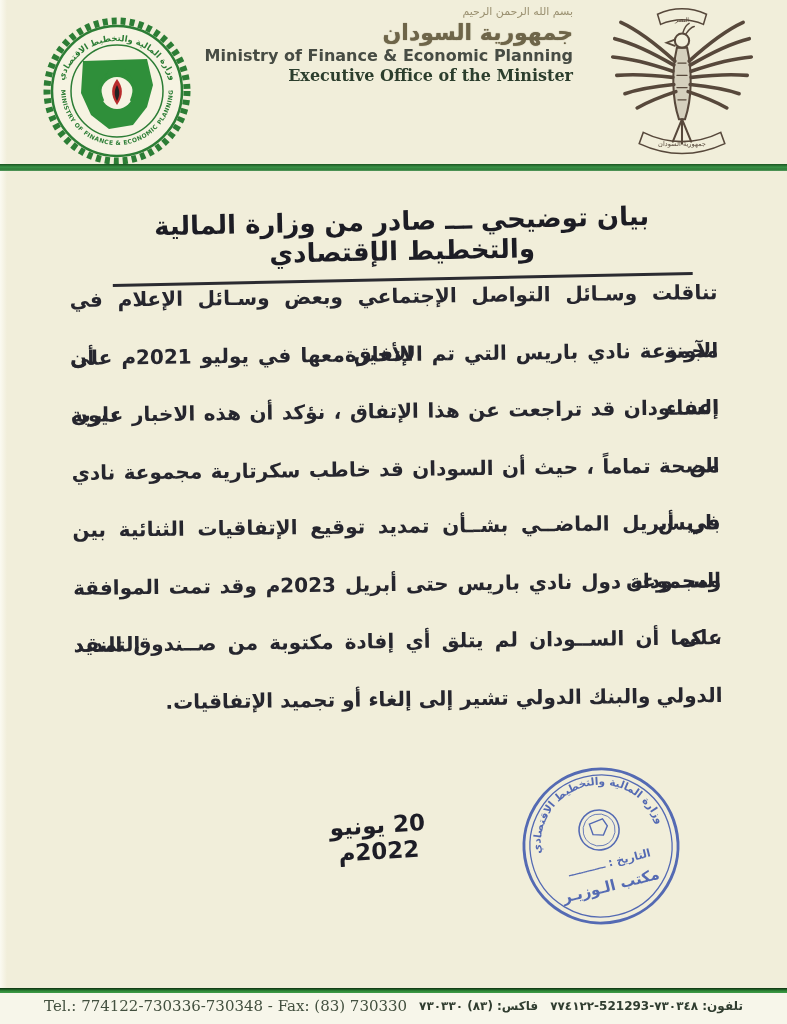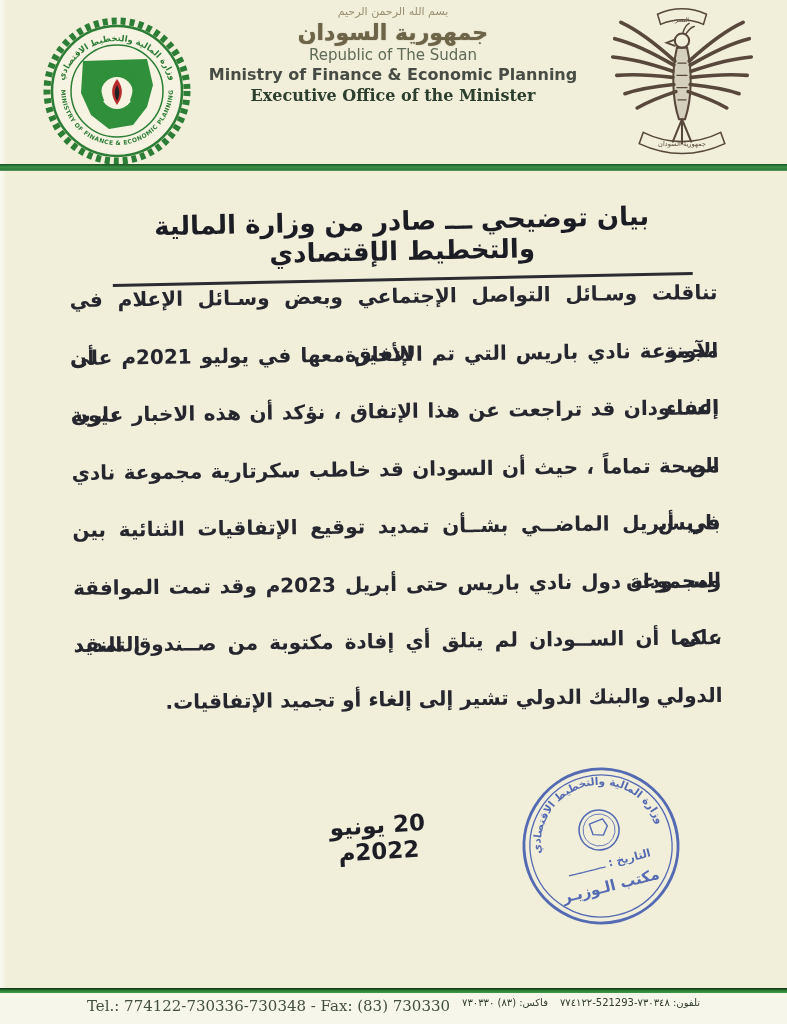--- a/index.html
+++ b/index.html
@@ -6,21 +6,21 @@
   body{
     width:787px;height:1024px;position:relative;overflow:hidden;
     background:#f1eeda;
     font-family:"DejaVu Sans",sans-serif;
   }
   
   .scan-edge{position:absolute;left:0;top:0;width:7px;height:100%;
     background:linear-gradient(to right,#fbfaf1,rgba(251,250,241,0));}
 
   
-  .header-center{position:absolute;left:204px;top:6px;width:378px;text-align:center;line-height:1.15;}
+  .header-center{position:absolute;left:195px;top:6px;width:378px;text-align:right;line-height:1.15;}
   .bismillah{font-size:11px;color:#9a9070;letter-spacing:1px;}
   .republic-callig{font-size:22px;font-weight:bold;color:#6e6549;
     text-shadow:0 0 1px #6e6549;margin-top:1px;}
   .republic-en{font-size:15px;color:#5e6a56;margin-top:2px;}
   .ministry-ar{font-size:21px;color:#55a765;font-weight:700;margin-top:3px;}
   .ministry-en{font-size:16px;color:#474c44;font-weight:700;margin-top:2px;}
   .office-ar{font-size:17px;color:#2f8a3c;font-weight:800;margin-top:4px;}
   .office-en{font-size:16px;color:#2c3e2d;font-weight:700;margin-top:2px;
     font-family:"DejaVu Serif",serif;}
 
@@ -46,24 +46,24 @@
     transform:rotate(-3.5deg);}
 
   .stamp{position:absolute;left:520px;top:765px;width:162px;height:162px;
     transform:rotate(-14deg);opacity:0.88;}
 
   
   .footer-rule{position:absolute;left:0;top:988px;width:787px;height:5px;
     background:linear-gradient(to bottom,#0f2f10,#2f8b38 60%,#3f9a48);}
   .footer-bg{position:absolute;left:0;top:993px;width:787px;height:31px;background:#f7f6ea;}
   .footer-text{position:absolute;left:0;top:997px;width:787px;
-    display:flex;justify-content:center;align-items:flex-start;gap:12px;
+    display:flex;justify-content:center;align-items:center;gap:12px;
     color:#43503f;}
   .footer-en{font-family:"DejaVu Serif",serif;font-size:15px;}
-  .footer-ar{font-size:10px;font-weight:400;direction:rtl;unicode-bidi:isolate;color:#303d30;}
+  .footer-ar{font-size:12px;font-weight:700;direction:rtl;unicode-bidi:isolate;color:#303d30;}
 </style>
 </head>
 <body>
 
 <div class="scan-edge"></div>
 
 <svg class="seal-left" viewBox="-75 -75 150 150" xmlns="http://www.w3.org/2000/svg">
   <circle cx="0" cy="0" r="70" fill="none" stroke="#2c7d35" stroke-width="7" stroke-dasharray="5 4"></circle>
   <circle cx="0" cy="0" r="65" fill="#f6f3e2" stroke="#2c7d35" stroke-width="2.5"></circle>
   <circle cx="0" cy="0" r="46" fill="none" stroke="#2c7d35" stroke-width="1.5"></circle>
@@ -83,21 +83,20 @@
   <path d="M0,-6 C3,-1 3,5 0,10 C-3,5 -3,-1 0,-6 Z" fill="#222"></path>
   <path d="M-14,10 Q-22,-8 -8,-18" fill="none" stroke="#2f8f3a" stroke-width="2.5"></path>
   <path d="M14,10 Q22,-8 8,-18" fill="none" stroke="#2f8f3a" stroke-width="2.5"></path>
   <polygon points="-8,-22 -2,-16 -12,-13" fill="#2f8f3a"></polygon>
   <polygon points="8,-22 2,-16 12,-13" fill="#2f8f3a"></polygon>
 </svg>
 
 <div class="header-center">
   <div class="bismillah">بسم الله الرحمن الرحيم</div>
   <div class="republic-callig">جمهورية السودان</div>
-  <div class="republic-en">Republic of The Sudan</div>
   <div class="ministry-en">Ministry of  Finance &amp; Economic Planning</div>
   <div class="office-en">Executive Office of the Minister</div>
 </div>
 
 <svg class="emblem-right" viewBox="0 0 160 155" xmlns="http://www.w3.org/2000/svg">
   <g stroke="#57483b" fill="none" stroke-linecap="round">
 
     <path d="M56,10 c16,-7 32,-7 48,0 l-3,10 c-14,-6 -28,-6 -42,0 Z" stroke-width="1.5"></path>
 
     <path d="M73,56 Q42,28 20,18" stroke-width="3.5"></path>

